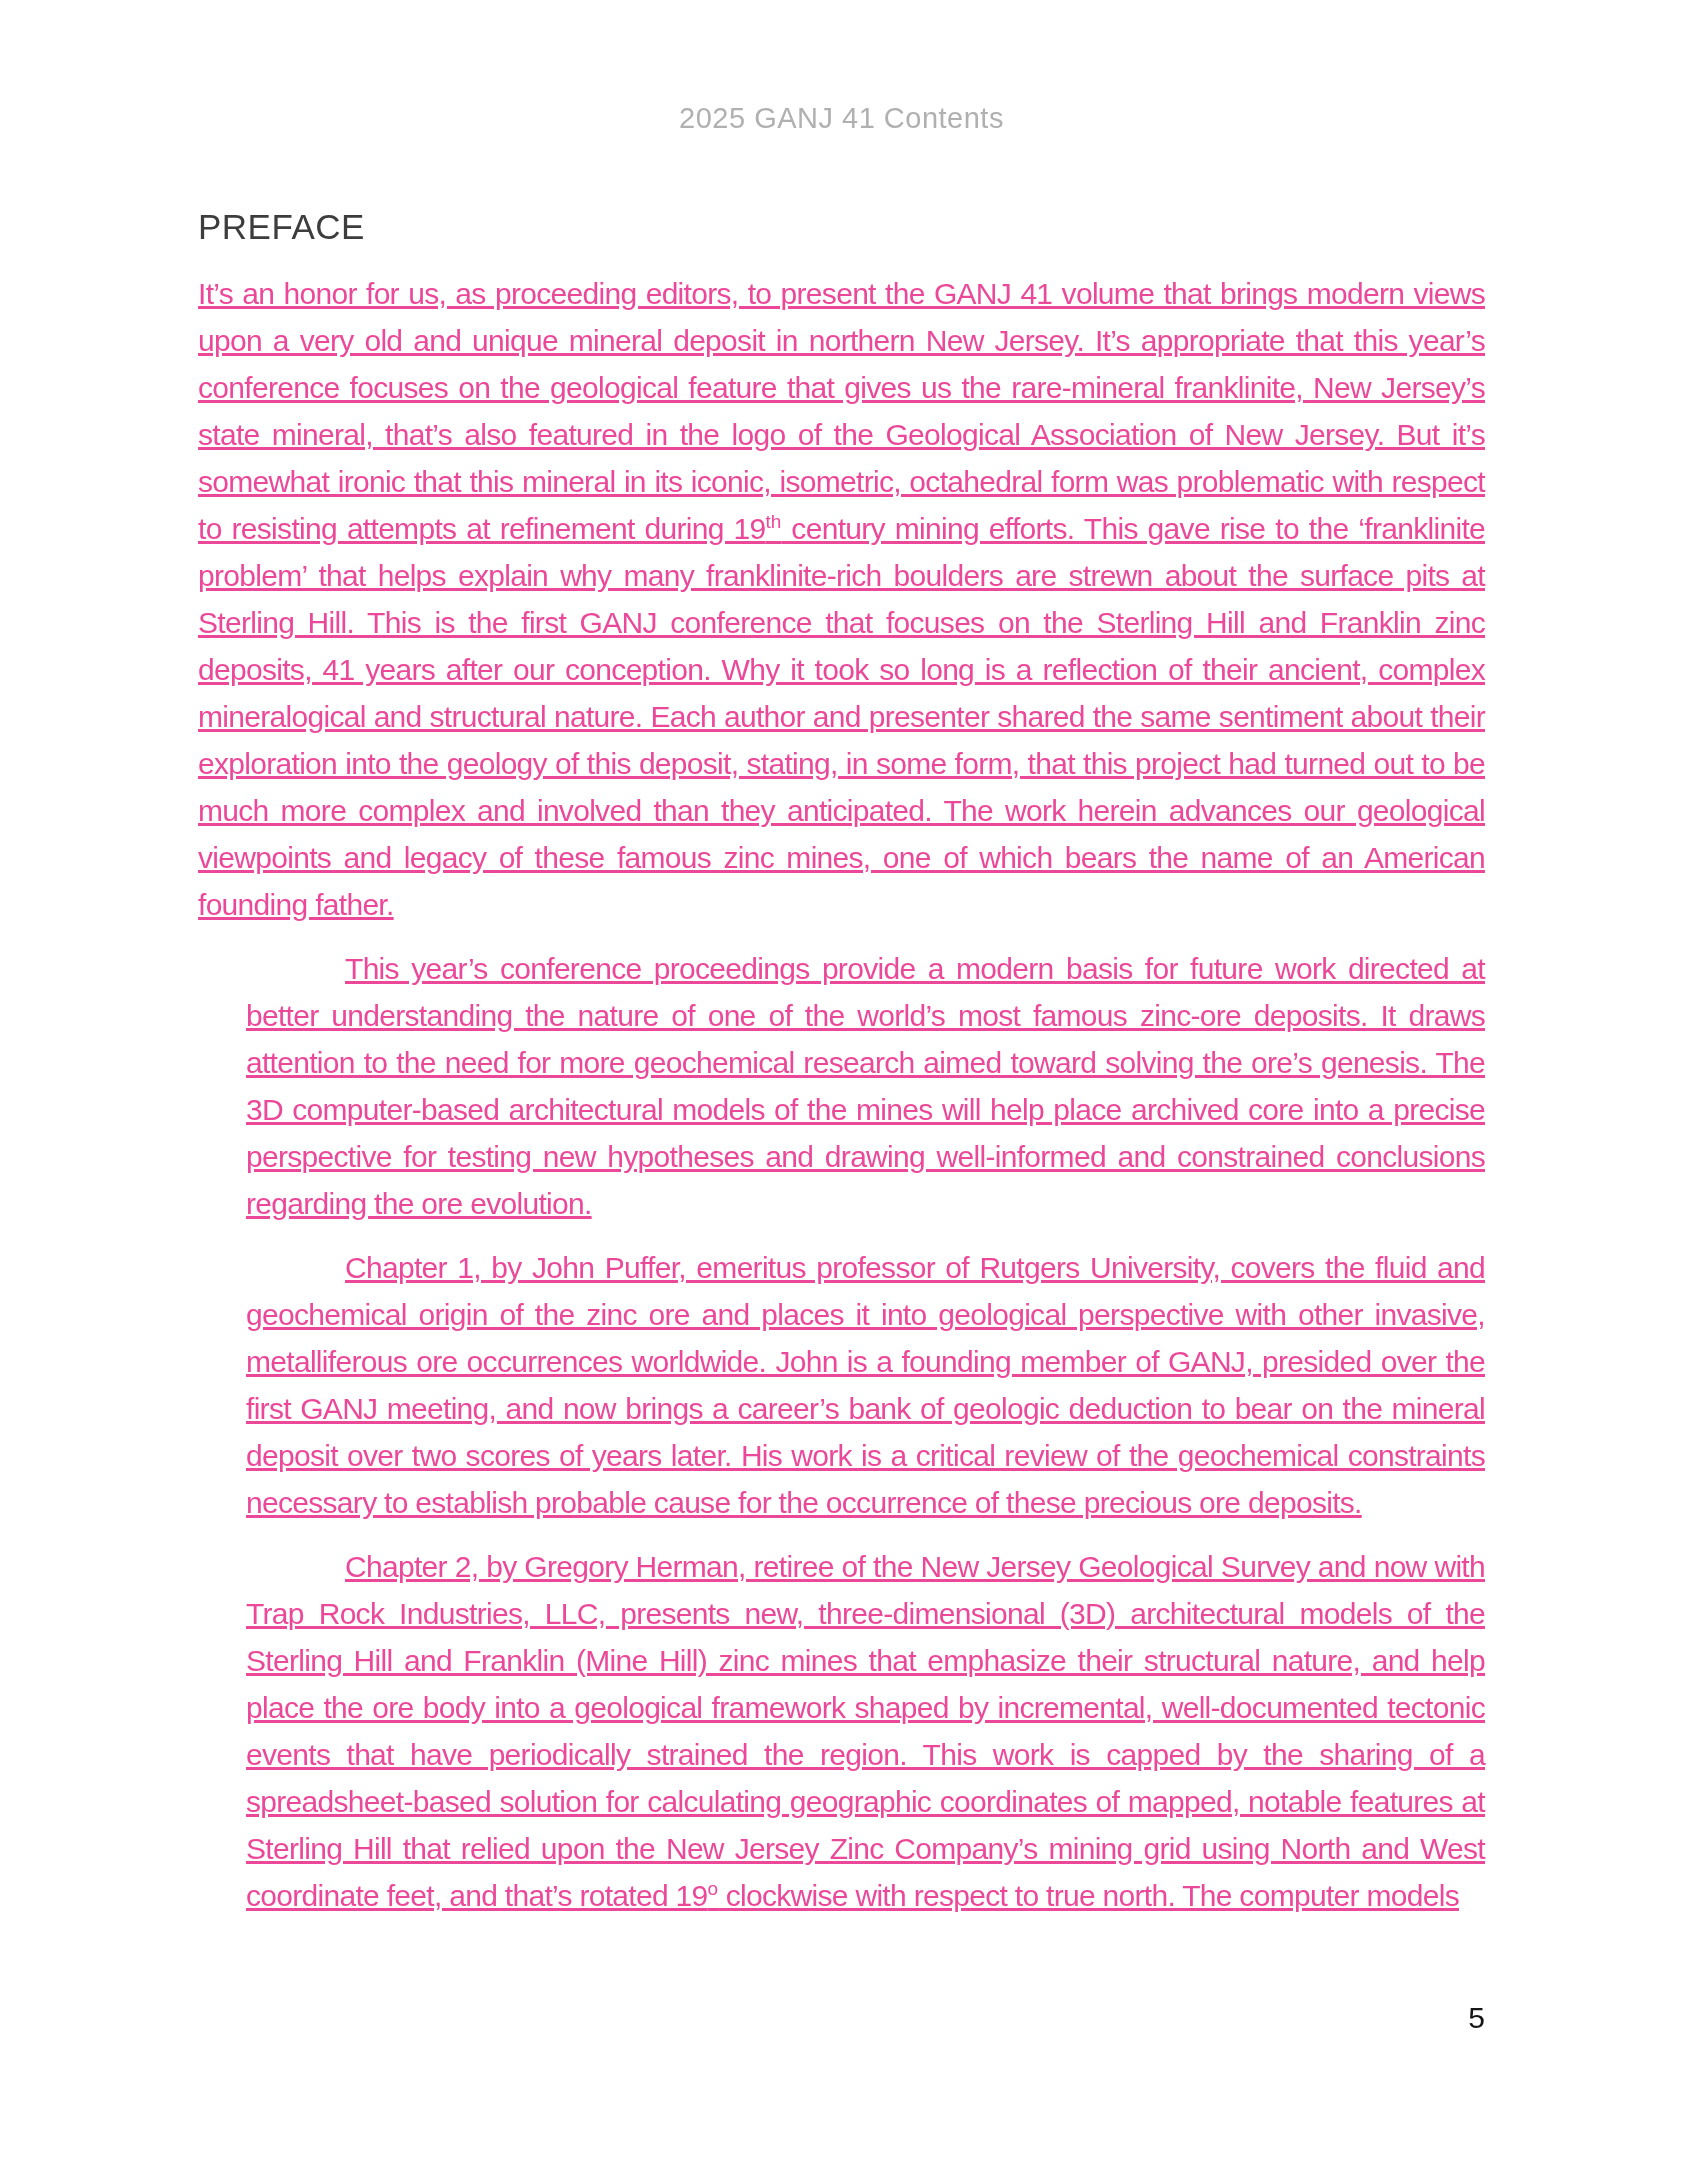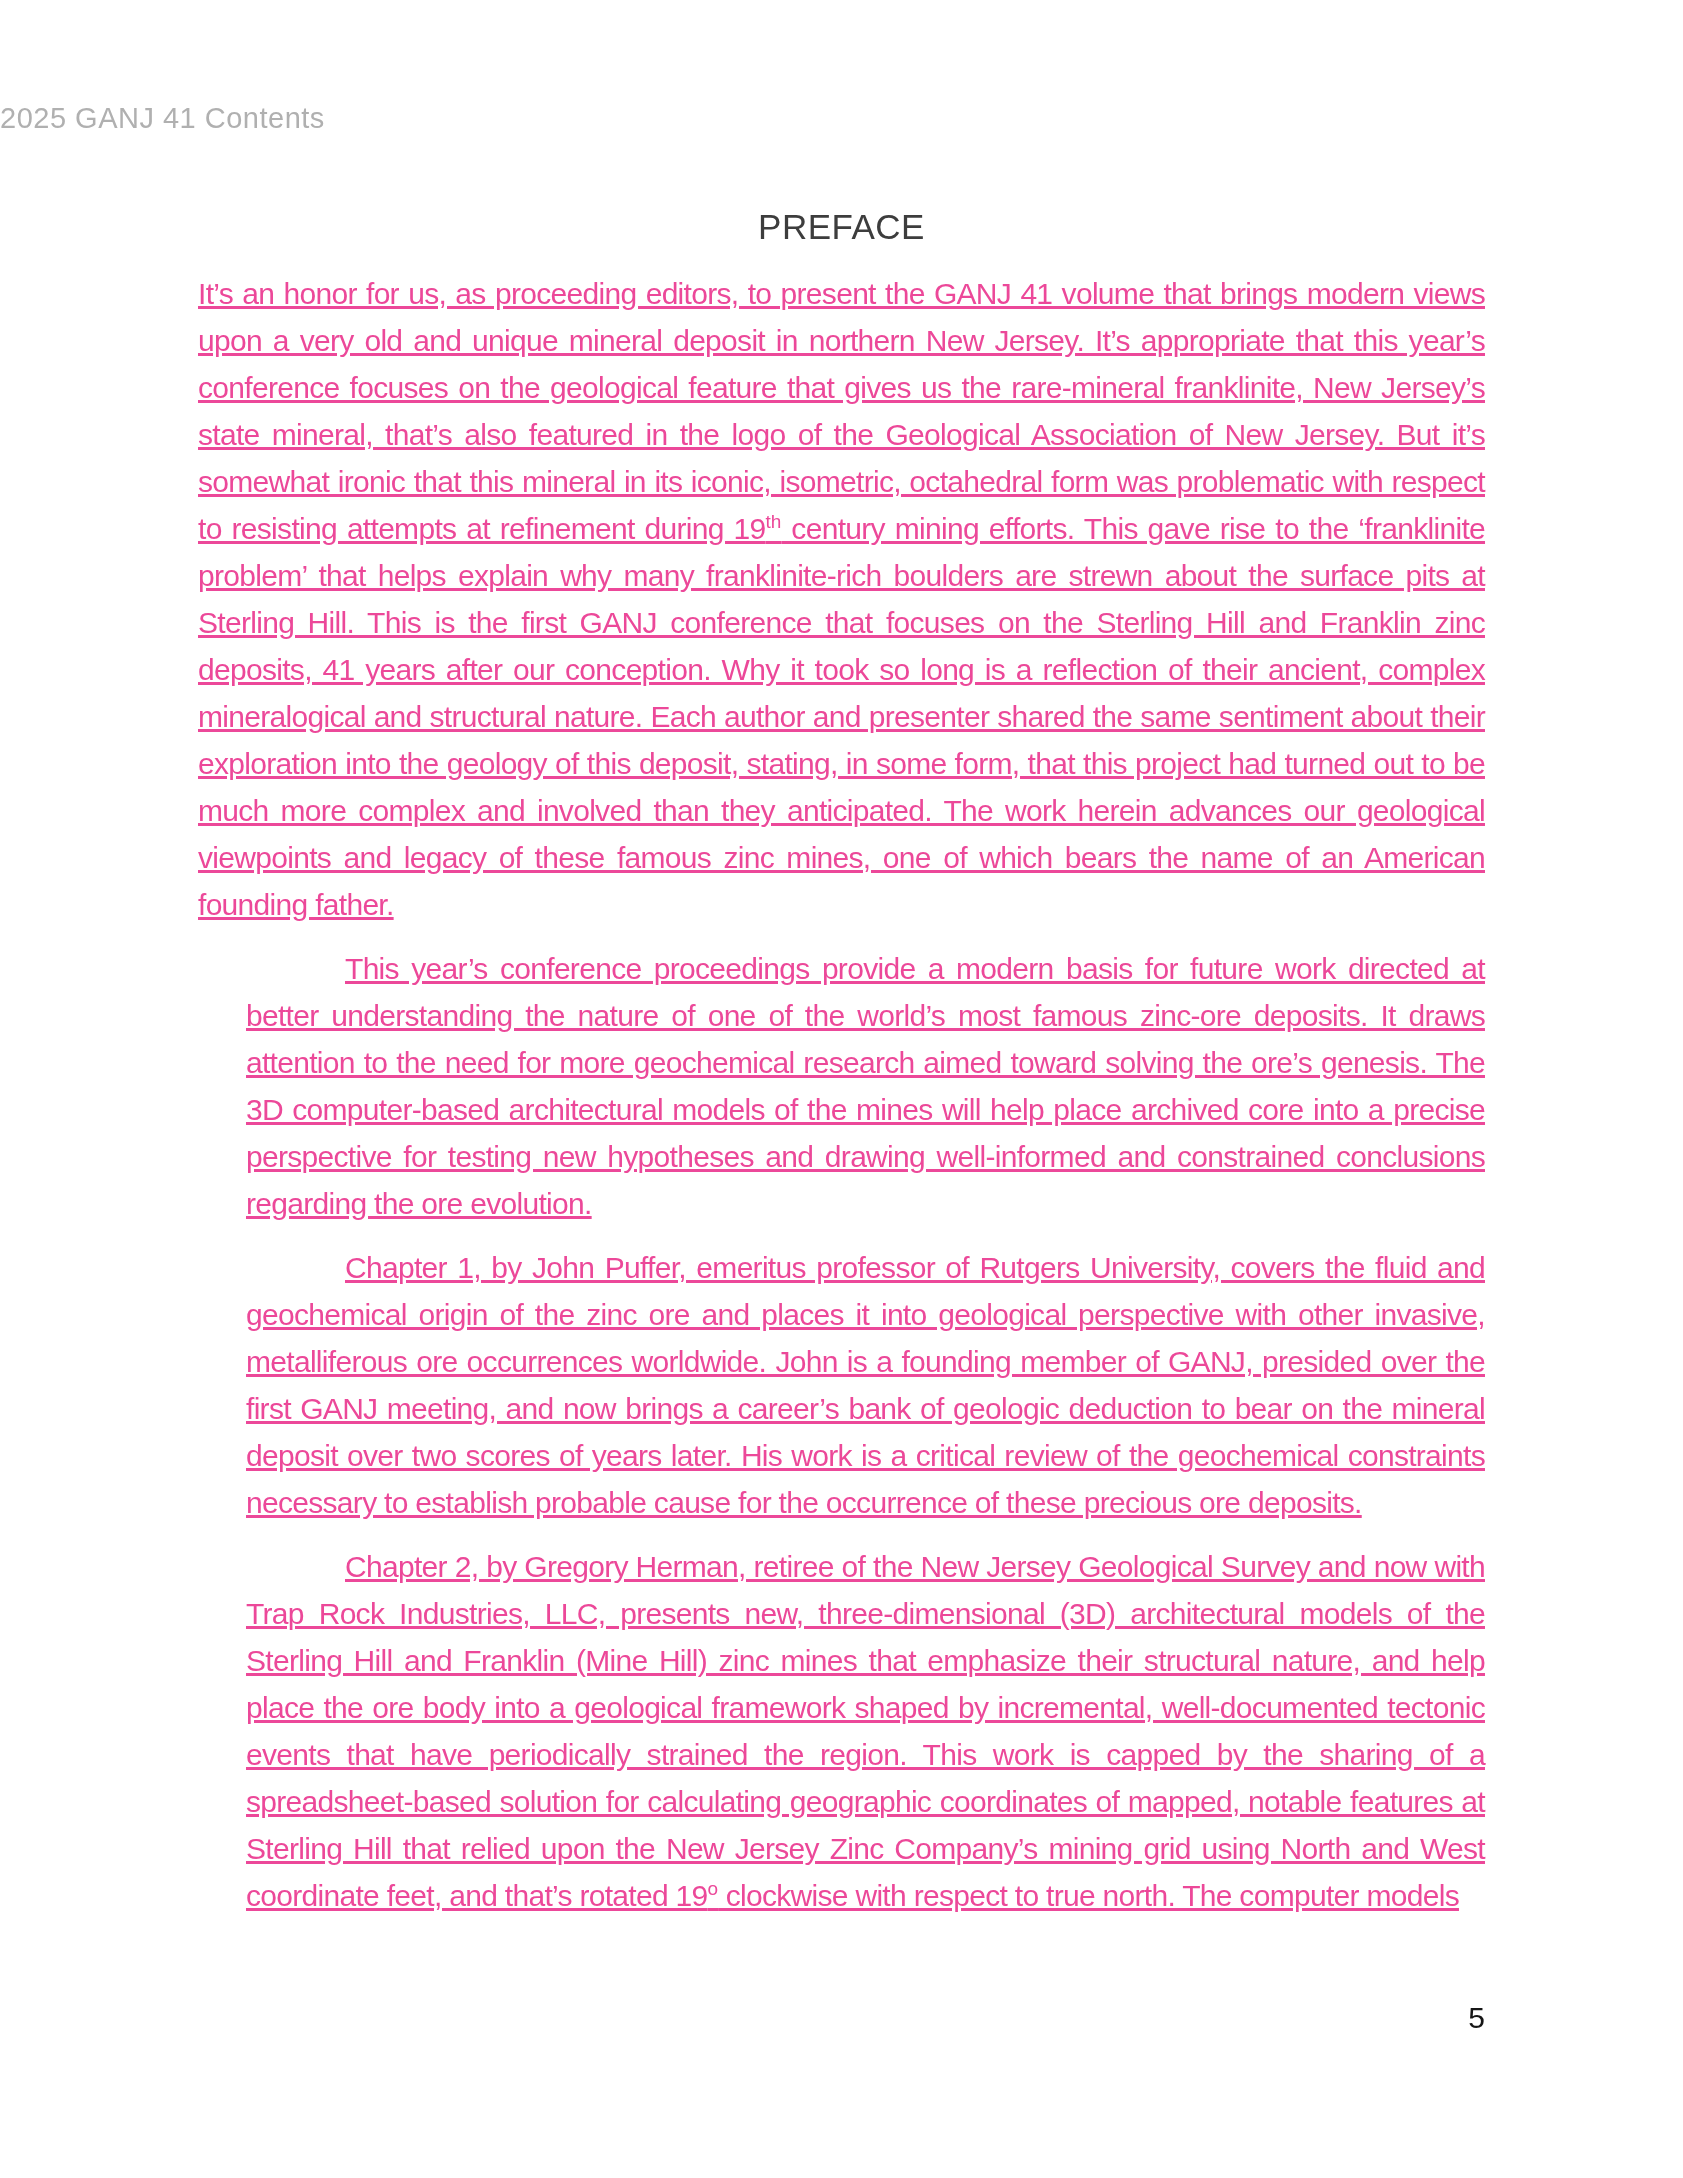--- a/index.html
+++ b/index.html
@@ -13,39 +13,39 @@
     height: 2178px;
     background: #ffffff;
     overflow: hidden;
     font-family: "Liberation Sans", "DejaVu Sans", sans-serif;
   }
   .running-header {
     position: absolute;
     top: 100px;
     left: 0;
     width: 1683px;
+    text-align: center;
     font-size: 29px;
     line-height: 36px;
     color: #b0b0b0;
     letter-spacing: 0.5px;
   }
   .content {
     position: absolute;
     top: 0;
     left: 198px;
     width: 1287px;
   }
   .doc-title {
     margin: 204px 0 0 0;
     font-size: 35px;
     line-height: 46px;
     font-weight: 400;
     color: #3d3d3d;
     letter-spacing: 0.5px;
-    text-align: center;
   }
   .body-text {
     margin-top: 20px;
   }
   .body-text p {
     margin: 0 0 17px 0;
     font-size: 30px;
     line-height: 47px;
     letter-spacing: -0.7px;
     color: #ec4899;

